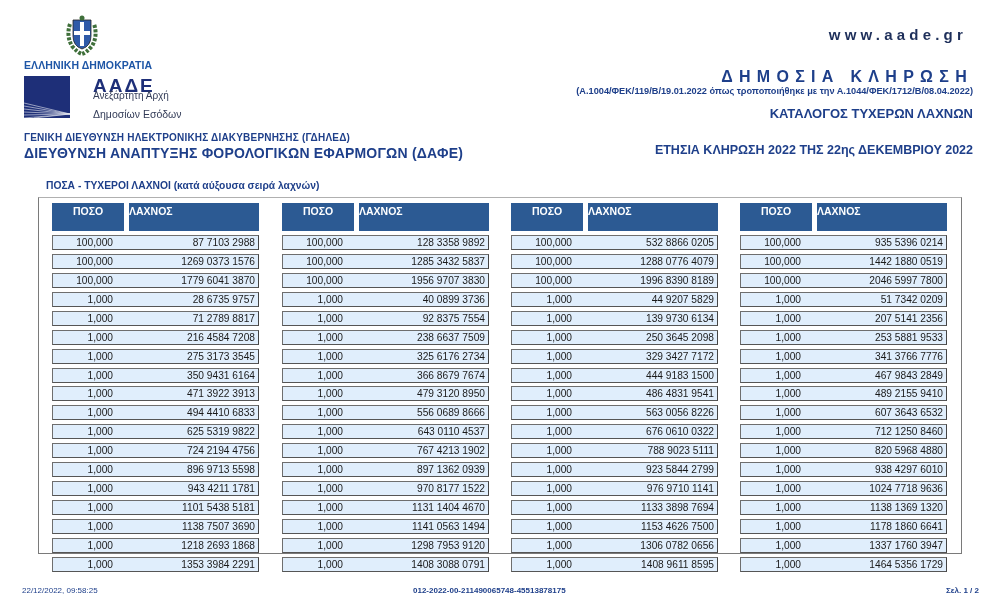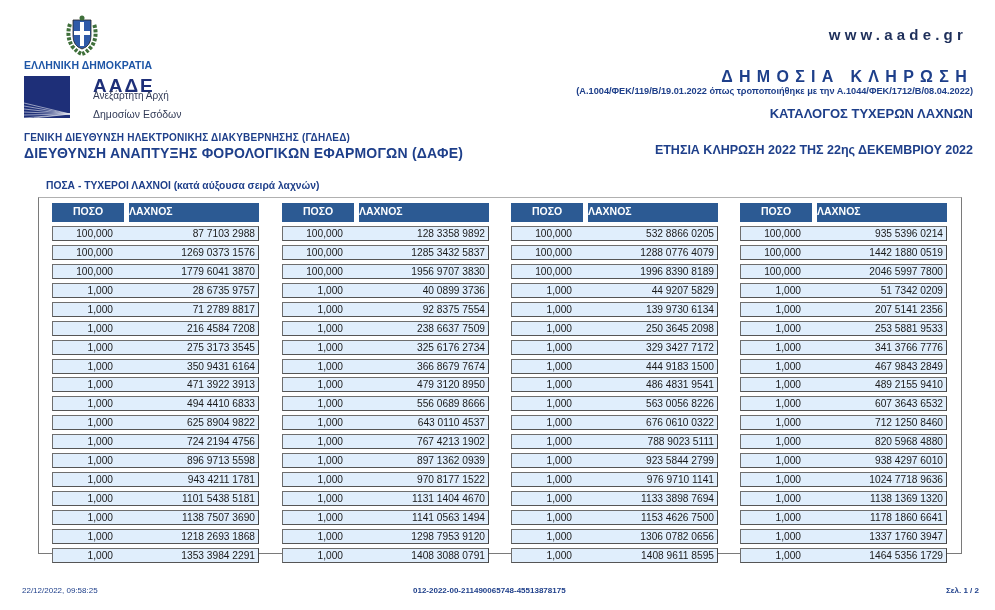--- a/index.html
+++ b/index.html
@@ -21,21 +21,21 @@
   .title-main { right: 22px; top: 68px; font-size: 16px; font-weight: bold; color: #1e3f8a; letter-spacing: 6.3px; }
   .title-ref { right: 22px; top: 86px; font-size: 9.2px; font-weight: bold; color: #1e3f8a; white-space: nowrap; }
   .title-cat { right: 22px; top: 106px; font-size: 13px; font-weight: bold; color: #1e3f8a; white-space: nowrap; }
   .title-draw { right: 22px; top: 143px; font-size: 12.5px; font-weight: bold; color: #1e3f8a; white-space: nowrap; }
 
   .section-title { left: 46px; top: 180px; font-size: 10.3px; font-weight: bold; color: #1e3f8a; white-space: nowrap; }
 
   
   .frame { left: 38px; top: 197px; width: 924px; height: 357px; border: 1px solid #7a7a7a; border-top-color: #b0b0b0; box-sizing: border-box; }
   .col { position: absolute; top: 203px; width: 207px; }
-  .hdr { height: 19px; display: flex; }
+  .hdr { height: 28px; display: flex; }
   .hdr .h-amt { width: 72px; background: #2c5a93; color: #fff; font-size: 10.5px; font-weight: bold; text-align: center; line-height: 16px; }
   .hdr .h-tkt { width: 130px; margin-left: 5px; background: #2c5a93; color: #fff; font-size: 10.5px; font-weight: bold; text-align: left; line-height: 16px; }
   .row { position: relative; height: 15px; margin-top: 3.95px; background: #e0eefc; border: 1px solid #6e6e6e; border-right-color: #444; border-bottom-color: #555; box-sizing: border-box; font-size: 10.2px; color: #1a1a1a; }
   .row .amt { position: absolute; left: 0; width: 60px; text-align: right; top: 0; line-height: 13px; }
   .row .tkt { position: absolute; right: 3px; text-align: right; top: 0; line-height: 13px; white-space: nowrap; }
 
   
   .foot-left { left: 22px; top: 586px; font-size: 8px; font-weight: normal; color: #1e3f8a; }
   .foot-mid { left: 413px; top: 586px; font-size: 8px; font-weight: bold; color: #1e3f8a; }
   .foot-right { right: 16px; top: 586px; font-size: 8px; font-weight: bold; color: #1e3f8a; }
@@ -124,21 +124,21 @@
       <div class="row">
         <span class="amt">1,000</span>
         <span class="tkt">471 3922 3913</span>
       </div>
       <div class="row">
         <span class="amt">1,000</span>
         <span class="tkt">494 4410 6833</span>
       </div>
       <div class="row">
         <span class="amt">1,000</span>
-        <span class="tkt">625 8904 9822</span>
+        <span class="tkt">625 5319 9822</span>
       </div>
       <div class="row">
         <span class="amt">1,000</span>
         <span class="tkt">724 2194 4756</span>
       </div>
       <div class="row">
         <span class="amt">1,000</span>
         <span class="tkt">896 9713 5598</span>
       </div>
       <div class="row">

